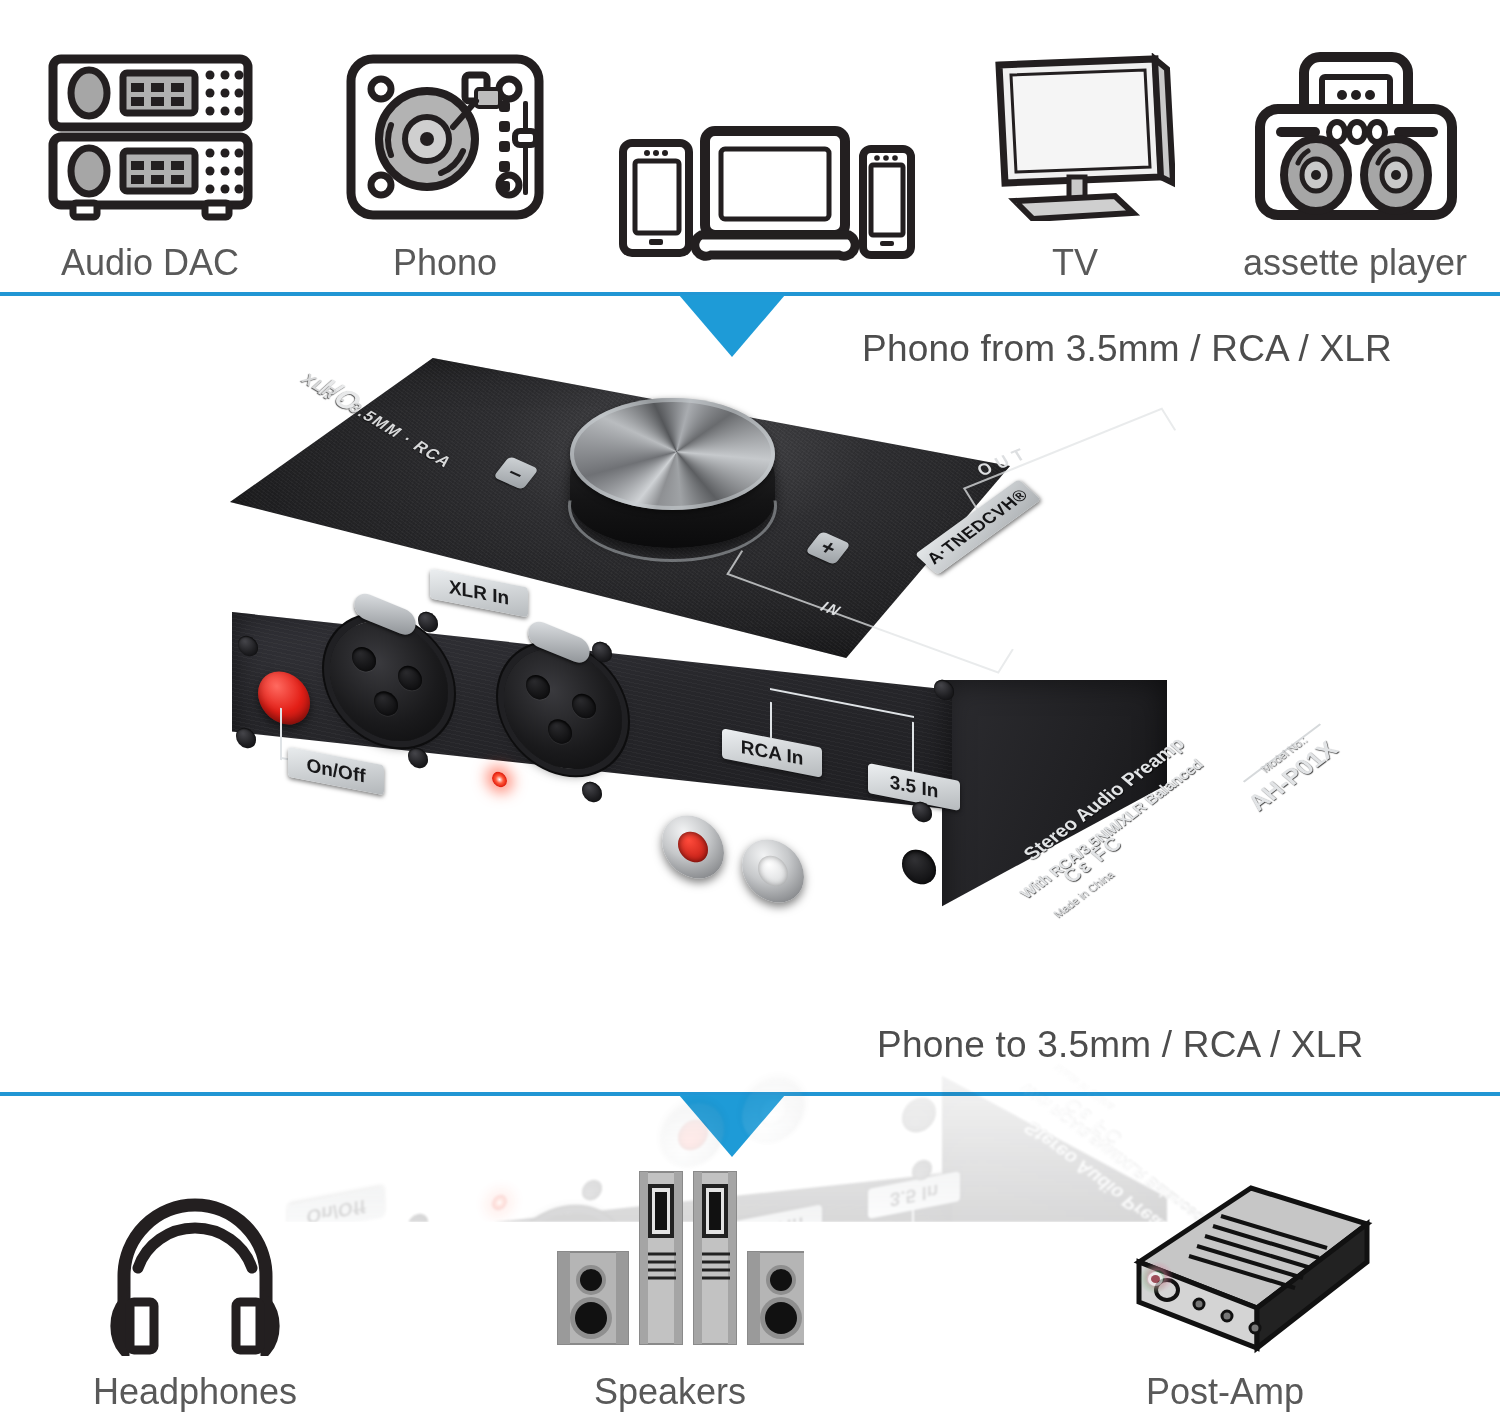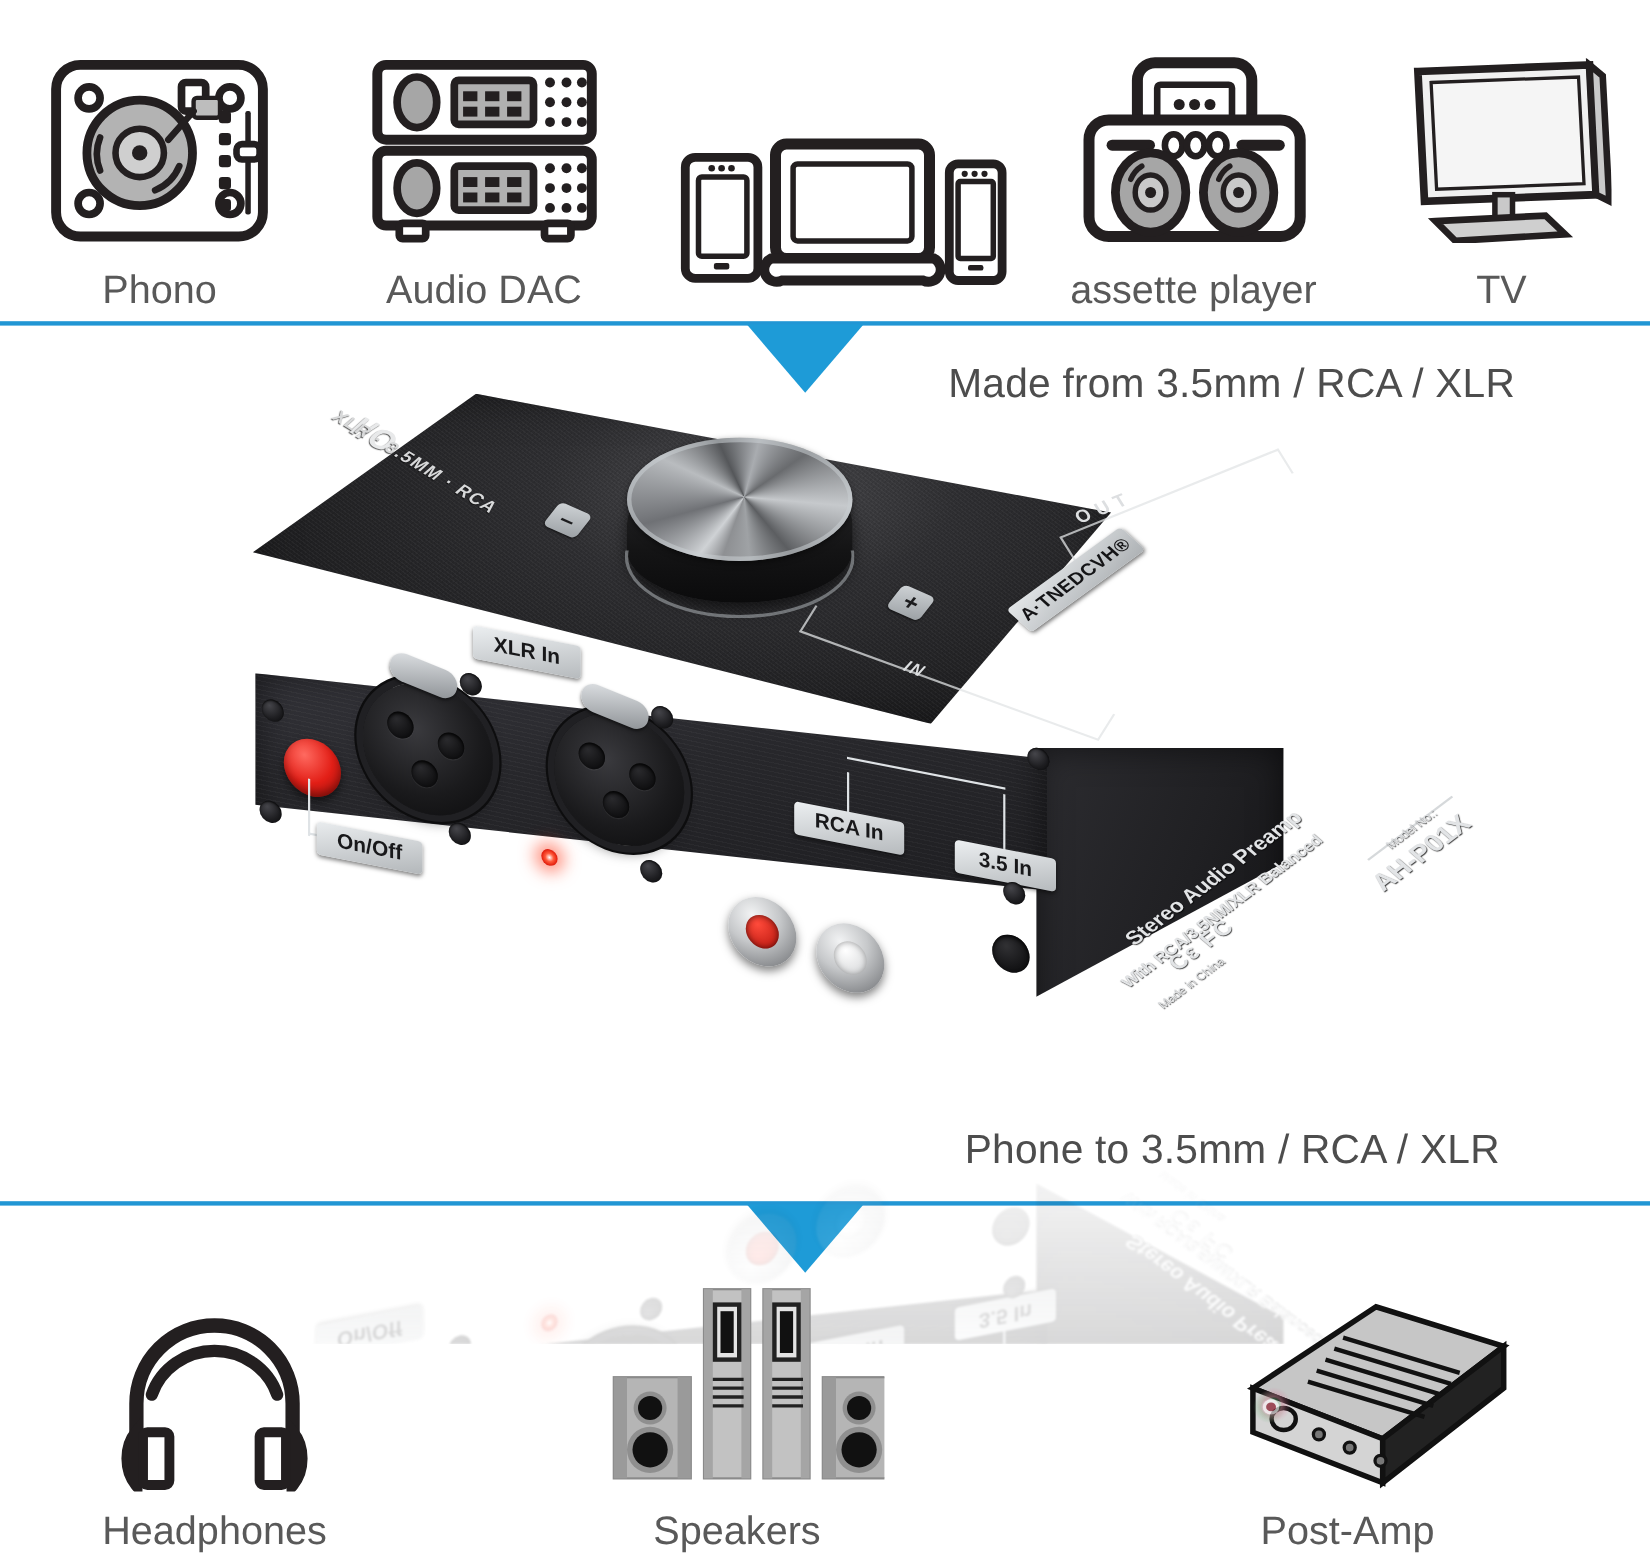--- a/index.html
+++ b/index.html
@@ -288,50 +288,20 @@
 
   
   svg { display:block; }
 </style>
 </head>
 <body>
 
 <div class="stage">
 
   <div class="icon-row top">
-
-    <div class="icon-cell c-phono">
-      <div class="icon-art">
-        <svg width="205" height="168" viewBox="0 0 205 168">
-          <rect x="8" y="6" width="188" height="156" rx="22" fill="#fff" stroke="#231f20" stroke-width="9"></rect>
-          <circle cx="38" cy="36" r="10" fill="#fff" stroke="#231f20" stroke-width="7"></circle>
-          <circle cx="166" cy="36" r="10" fill="#fff" stroke="#231f20" stroke-width="7"></circle>
-          <circle cx="38" cy="132" r="10" fill="#fff" stroke="#231f20" stroke-width="7"></circle>
-          <circle cx="166" cy="132" r="10" fill="#fff" stroke="#231f20" stroke-width="7"></circle>
-          <circle cx="84" cy="86" r="48" fill="#b3b3b3" stroke="#231f20" stroke-width="8"></circle>
-          <circle cx="84" cy="86" r="22" fill="#cfcfcf" stroke="#231f20" stroke-width="6"></circle>
-          <circle cx="84" cy="86" r="7" fill="#231f20"></circle>
-          <path d="M48 72 a40 40 0 0 0 0 30" fill="none" stroke="#231f20" stroke-width="6" stroke-linecap="round"></path>
-          <path d="M120 98 a40 40 0 0 1 -22 22" fill="none" stroke="#231f20" stroke-width="6" stroke-linecap="round"></path>
-          <rect x="122" y="22" width="22" height="26" rx="4" fill="#fff" stroke="#231f20" stroke-width="7"></rect>
-          <rect x="133" y="36" width="24" height="18" rx="3" fill="#bdbdbd" stroke="#231f20" stroke-width="4"></rect>
-          <path d="M133 48 L110 74" fill="none" stroke="#231f20" stroke-width="6" stroke-linecap="round"></path>
-          <g fill="#231f20">
-            <rect x="156" y="48" width="11" height="11" rx="3"></rect>
-            <rect x="156" y="68" width="11" height="11" rx="3"></rect>
-            <rect x="156" y="88" width="11" height="11" rx="3"></rect>
-            <rect x="156" y="108" width="11" height="11" rx="3"></rect>
-            <rect x="156" y="128" width="11" height="11" rx="3"></rect>
-          </g>
-          <rect x="180" y="48" width="5" height="94" rx="2" fill="#231f20"></rect>
-          <rect x="172" y="78" width="21" height="14" rx="5" fill="#fff" stroke="#231f20" stroke-width="6"></rect>
-        </svg>
-      </div>
-      <div class="icon-label">Phono</div>
-    </div>
 
     <div class="icon-cell c-dac">
       <div class="icon-art">
         <svg width="215" height="170" viewBox="0 0 215 170">
           <rect x="10" y="8" width="195" height="68" rx="8" fill="#fff" stroke="#231f20" stroke-width="9"></rect>
           <rect x="10" y="86" width="195" height="68" rx="8" fill="#fff" stroke="#231f20" stroke-width="9"></rect>
           <ellipse cx="46" cy="42" rx="18" ry="23" fill="#a6a6a6" stroke="#231f20" stroke-width="7"></ellipse>
           <ellipse cx="46" cy="120" rx="18" ry="23" fill="#a6a6a6" stroke="#231f20" stroke-width="7"></ellipse>
           <rect x="80" y="22" width="72" height="40" rx="4" fill="#b0b0b0" stroke="#231f20" stroke-width="7"></rect>
           <rect x="80" y="100" width="72" height="40" rx="4" fill="#b0b0b0" stroke="#231f20" stroke-width="7"></rect>
@@ -369,20 +339,50 @@
               <circle cx="182" cy="138" r="4.5"></circle>
               <circle cx="196" cy="138" r="4.5"></circle>
           </g>
           <rect x="30" y="152" width="24" height="14" rx="3" fill="#fff" stroke="#231f20" stroke-width="7"></rect>
           <rect x="162" y="152" width="24" height="14" rx="3" fill="#fff" stroke="#231f20" stroke-width="7"></rect>
         </svg>
       </div>
       <div class="icon-label">Audio DAC</div>
     </div>
 
+    <div class="icon-cell c-phono">
+      <div class="icon-art">
+        <svg width="205" height="168" viewBox="0 0 205 168">
+          <rect x="8" y="6" width="188" height="156" rx="22" fill="#fff" stroke="#231f20" stroke-width="9"></rect>
+          <circle cx="38" cy="36" r="10" fill="#fff" stroke="#231f20" stroke-width="7"></circle>
+          <circle cx="166" cy="36" r="10" fill="#fff" stroke="#231f20" stroke-width="7"></circle>
+          <circle cx="38" cy="132" r="10" fill="#fff" stroke="#231f20" stroke-width="7"></circle>
+          <circle cx="166" cy="132" r="10" fill="#fff" stroke="#231f20" stroke-width="7"></circle>
+          <circle cx="84" cy="86" r="48" fill="#b3b3b3" stroke="#231f20" stroke-width="8"></circle>
+          <circle cx="84" cy="86" r="22" fill="#cfcfcf" stroke="#231f20" stroke-width="6"></circle>
+          <circle cx="84" cy="86" r="7" fill="#231f20"></circle>
+          <path d="M48 72 a40 40 0 0 0 0 30" fill="none" stroke="#231f20" stroke-width="6" stroke-linecap="round"></path>
+          <path d="M120 98 a40 40 0 0 1 -22 22" fill="none" stroke="#231f20" stroke-width="6" stroke-linecap="round"></path>
+          <rect x="122" y="22" width="22" height="26" rx="4" fill="#fff" stroke="#231f20" stroke-width="7"></rect>
+          <rect x="133" y="36" width="24" height="18" rx="3" fill="#bdbdbd" stroke="#231f20" stroke-width="4"></rect>
+          <path d="M133 48 L110 74" fill="none" stroke="#231f20" stroke-width="6" stroke-linecap="round"></path>
+          <g fill="#231f20">
+            <rect x="156" y="48" width="11" height="11" rx="3"></rect>
+            <rect x="156" y="68" width="11" height="11" rx="3"></rect>
+            <rect x="156" y="88" width="11" height="11" rx="3"></rect>
+            <rect x="156" y="108" width="11" height="11" rx="3"></rect>
+            <rect x="156" y="128" width="11" height="11" rx="3"></rect>
+          </g>
+          <rect x="180" y="48" width="5" height="94" rx="2" fill="#231f20"></rect>
+          <rect x="172" y="78" width="21" height="14" rx="5" fill="#fff" stroke="#231f20" stroke-width="6"></rect>
+        </svg>
+      </div>
+      <div class="icon-label">Phono</div>
+    </div>
+
     <div class="icon-cell c-pct">
       <div class="icon-art">
         <svg width="312" height="160" viewBox="0 0 312 160">
 
           <rect x="14" y="22" width="66" height="110" rx="9" fill="#fff" stroke="#231f20" stroke-width="8"></rect>
           <rect x="26" y="40" width="44" height="72" rx="3" fill="#fff" stroke="#231f20" stroke-width="5"></rect>
           <g fill="#231f20">
               <circle cx="38" cy="32" r="3"></circle>
               <circle cx="47" cy="32" r="3"></circle>
               <circle cx="56" cy="32" r="3"></circle>
@@ -396,20 +396,33 @@
           <rect x="254" y="28" width="48" height="106" rx="8" fill="#fff" stroke="#231f20" stroke-width="8"></rect>
           <rect x="262" y="44" width="32" height="70" rx="2" fill="#fff" stroke="#231f20" stroke-width="5"></rect>
           <g fill="#231f20">
               <circle cx="268" cy="37" r="2.8"></circle>
               <circle cx="277" cy="37" r="2.8"></circle>
               <circle cx="286" cy="37" r="2.8"></circle>
             </g>
           <rect x="271" y="120" width="14" height="5" rx="2" fill="#231f20"></rect>
         </svg>
       </div>
+    </div>
+
+    <div class="icon-cell c-tv">
+      <div class="icon-art">
+        <svg width="200" height="168" viewBox="0 0 200 168">
+          <path d="M24 12 L180 6 L186 124 L30 130 Z" fill="#f0f0f0" stroke="#231f20" stroke-width="7"></path>
+          <path d="M180 6 L192 16 L198 130 L186 124 Z" fill="#c9c9c9" stroke="#231f20" stroke-width="6"></path>
+          <path d="M36 22 L170 17 L175 114 L41 119 Z" fill="#f5f5f5" stroke="#231f20" stroke-width="3"></path>
+          <rect x="94" y="124" width="16" height="28" fill="#c9c9c9" stroke="#231f20" stroke-width="5"></rect>
+          <path d="M40 148 L140 143 L158 160 L58 166 Z" fill="#cfcfcf" stroke="#231f20" stroke-width="6"></path>
+        </svg>
+      </div>
+      <div class="icon-label">TV</div>
     </div>
 
     <div class="icon-cell c-cass">
       <div class="icon-art">
         <svg width="215" height="170" viewBox="0 0 215 170">
           <rect x="56" y="6" width="104" height="62" rx="16" fill="#fff" stroke="#231f20" stroke-width="10"></rect>
           <rect x="74" y="26" width="68" height="34" rx="3" fill="#fff" stroke="#231f20" stroke-width="6"></rect>
           <g fill="#231f20">
               <circle cx="94" cy="44" r="5"></circle>
               <circle cx="108" cy="44" r="5"></circle>
@@ -428,41 +441,28 @@
           <circle cx="68" cy="124" r="5" fill="#231f20"></circle>
           <path d="M50 112 a24 26 0 0 1 10 -12" fill="none" stroke="#231f20" stroke-width="5" stroke-linecap="round"></path>
           <ellipse cx="148" cy="124" rx="32" ry="36" fill="#a6a6a6" stroke="#231f20" stroke-width="8"></ellipse>
           <ellipse cx="148" cy="124" rx="14" ry="16" fill="#c9c9c9" stroke="#231f20" stroke-width="5"></ellipse>
           <circle cx="148" cy="124" r="5" fill="#231f20"></circle>
           <path d="M130 112 a24 26 0 0 1 10 -12" fill="none" stroke="#231f20" stroke-width="5" stroke-linecap="round"></path>
         </svg>
       </div>
       <div class="icon-label">assette player</div>
     </div>
-
-    <div class="icon-cell c-tv">
-      <div class="icon-art">
-        <svg width="200" height="168" viewBox="0 0 200 168">
-          <path d="M24 12 L180 6 L186 124 L30 130 Z" fill="#f0f0f0" stroke="#231f20" stroke-width="7"></path>
-          <path d="M180 6 L192 16 L198 130 L186 124 Z" fill="#c9c9c9" stroke="#231f20" stroke-width="6"></path>
-          <path d="M36 22 L170 17 L175 114 L41 119 Z" fill="#f5f5f5" stroke="#231f20" stroke-width="3"></path>
-          <rect x="94" y="124" width="16" height="28" fill="#c9c9c9" stroke="#231f20" stroke-width="5"></rect>
-          <path d="M40 148 L140 143 L158 160 L58 166 Z" fill="#cfcfcf" stroke="#231f20" stroke-width="6"></path>
-        </svg>
-      </div>
-      <div class="icon-label">TV</div>
-    </div>
   </div>
 
   <div class="divider top"></div>
   <div class="arrow top"></div>
   <div class="divider bottom"></div>
   <div class="arrow bottom"></div>
 
-  <div class="caption input">Made from 3.5mm / RCA / XLR</div>
+  <div class="caption input">Phono from 3.5mm / RCA / XLR</div>
   <div class="caption output">Phone to 3.5mm / RCA / XLR</div>
 
   <div class="device-wrap">
     <div class="dev" id="dev-root">
 
       <div class="side-face"></div>
       <div class="front-face"></div>
       <div class="top-face"></div>
 
       <div class="io-label">I/O</div>

